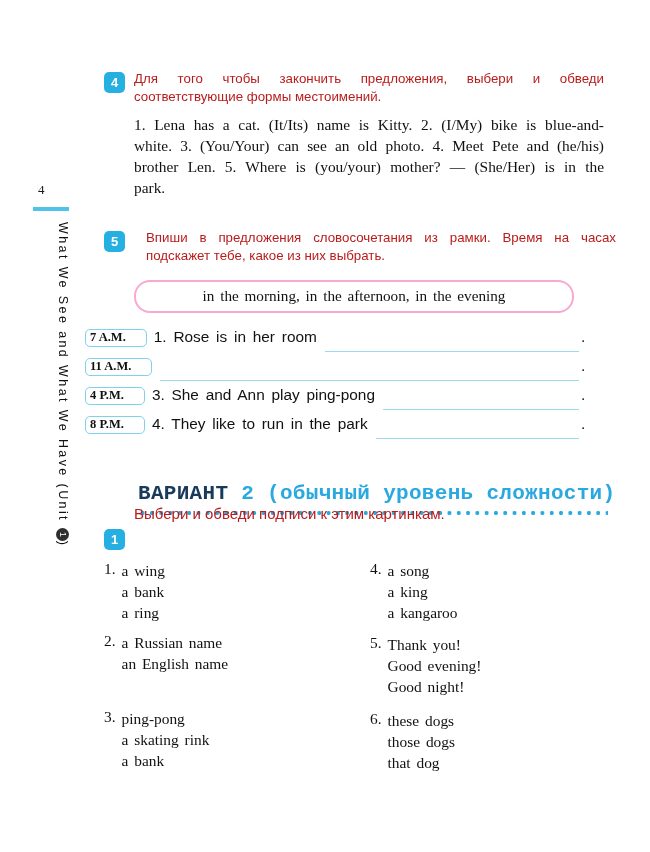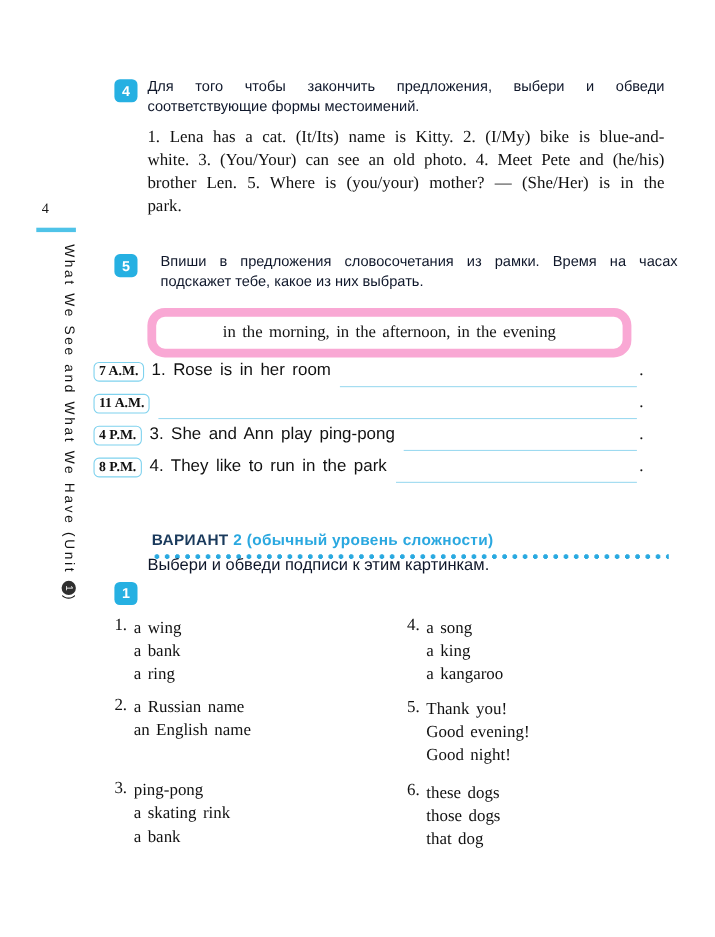--- a/index.html
+++ b/index.html
@@ -87,21 +87,21 @@
     color: #fff;
     font-size: 13px;
     font-weight: bold;
     text-align: center;
     line-height: 21px;
   }
 
   .task-ru {
     font-size: 13.3px;
     line-height: 17.5px;
-    color: #0f172a;
+    color: #b91c1c;
     text-align: justify;
     text-justify: inter-word;
   }
 
   .eng {
     font-family: "Liberation Serif", serif;
     font-size: 15.4px;
     line-height: 21px;
     color: #111;
     text-align: justify;
@@ -116,21 +116,21 @@
 
   
   #ex5-badge { left: 0; top: 231px; }
   #ex5-task { position: absolute; left: 30px; top: 229px; width: 470px; margin-left: 12px; }
 
   .wordbank {
     position: absolute;
     left: 30px;
     top: 280px;
     width: 440px;
-    border: 8px solid #f9a8d4;
+    border: 2px solid #f9a8d4;
     border-radius: 16px;
     padding: 5px 12px 6px 12px;
     box-sizing: border-box;
     font-family: "Liberation Serif", serif;
     font-size: 15.2px;
     color: #111;
     word-spacing: 2px;
     text-align: center;
   }
 
@@ -142,21 +142,21 @@
   }
   .ans-row {
     position: relative;
     height: 29px;
     display: flex;
     align-items: flex-start;
   }
   .time-chip {
     border: 1.3px solid #7fd2ee;
     border-radius: 5px;
-    padding: 0px 4px 1px 4px;
+    padding: 0px 20px 1px 4px;
     font-family: "Liberation Serif", serif;
     font-size: 12.5px;
     font-weight: bold;
     color: #111;
     white-space: nowrap;
     min-width: 36px;
     text-align: center;
     box-sizing: border-box;
     margin-top: 1px;
   }
@@ -182,24 +182,25 @@
   }
 
   
   .variant {
     position: absolute;
     left: 34px;
     top: 482px;
     width: 470px;
   }
   .variant-title {
-    font-size: 14px;
+    font-size: 21px;
     font-weight: bold;
     letter-spacing: 0.3px;
     white-space: nowrap;
+    font-family: Liberation Mono, monospace;
   }
   .v-dark { color: #1a3a5c; }
   .v-blue { color: #2aa8e0; }
   .v-num  { color: #2aa8e0; font-weight: bold; }
   .variant-dots {
     margin-top: 5px;
     height: 6px;
     background-image: radial-gradient(circle, #29a9e0 1.9px, transparent 2.2px);
     background-size: 9.3px 6px;
     background-repeat: repeat-x;

